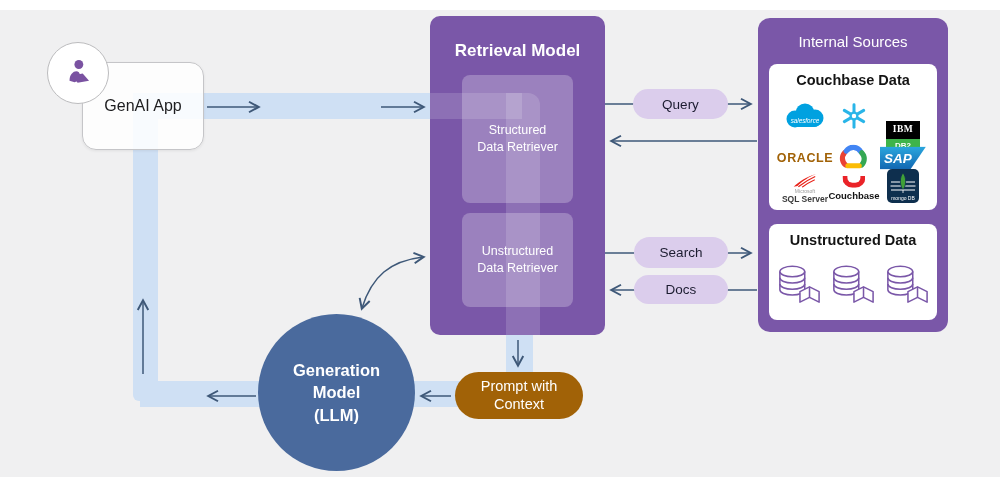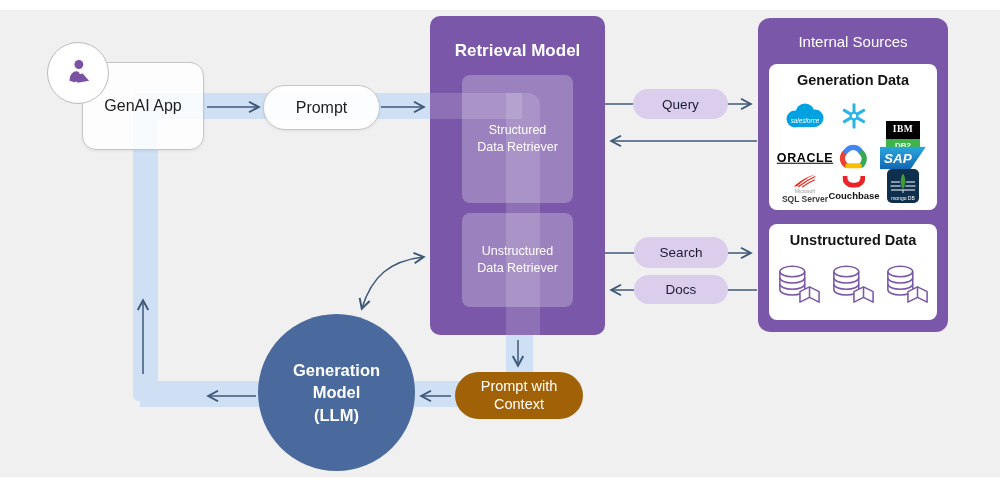--- a/index.html
+++ b/index.html
@@ -44,21 +44,21 @@
   .avatar{position:absolute;left:47px;top:42px;width:60px;height:60px;border-radius:50%;
     background:#fff;border:1.5px solid #bcbcbe;display:flex;align-items:center;justify-content:center;z-index:5;}
   .arrows{position:absolute;left:0;top:0;z-index:3;pointer-events:none;}
   
   .ibm-tile{width:34px;height:31px;background:#000;border-radius:0;overflow:hidden;
     display:flex;flex-direction:column;margin-top:41px;}
   .ibm-top{flex:1;display:flex;align-items:center;justify-content:center;color:#fff;
     font-family:"Liberation Serif",serif;font-weight:700;font-size:9.5px;letter-spacing:.5px;}
   .ibm-bot{height:13px;background:#3eb44a;display:flex;align-items:center;justify-content:center;
     color:#fff;font-weight:700;font-size:8px;}
-  .oracle-txt{color:#000000;font-weight:800;font-size:12.5px;letter-spacing:.6px;text-decoration:underline;}
+  .oracle-txt{color:#a16207;font-weight:800;font-size:12.5px;letter-spacing:.6px;}
   .sap-shape{width:46px;height:23px;background:linear-gradient(#2aa7de,#1266b1);
     clip-path:polygon(0 0,100% 0,66% 100%,0 100%);color:#fff;font-weight:800;font-style:italic;
     font-size:13.5px;line-height:23px;padding-left:4px;box-sizing:border-box;}
   .ms-micro{font-size:5px;color:#9a9a9a;margin-top:1px;}
   .sqls-txt{font-size:8.5px;font-weight:600;color:#3a3a3a;margin-top:1px;}
   .cb-mark{width:23px;height:12px;border:5px solid #ea2328;border-top:none;
     border-radius:0 0 10px 10px;box-sizing:border-box;}
   .cb-txt{font-size:9.5px;font-weight:800;color:#121212;margin-top:3px;}
   .db-icons{position:absolute;top:38px;left:0;width:100%;display:flex;justify-content:center;gap:10px;}
 </style>
@@ -77,23 +77,20 @@
     <span>GenAI App</span>
   </div>
   <div class="avatar">
     <svg width="34" height="34" viewBox="0 0 40 40">
       <circle cx="21" cy="10" r="5.2" fill="#7a52a1"></circle>
       <path d="M10 29 c0 -9 7 -13 11 -10 l4 8 -9 4 z" fill="#7a52a1"></path>
       <path d="M13.5 23 l12 -2.5 7.5 8.5 -13.5 2.5 z" fill="#7a52a1"></path>
     </svg>
   </div>
 
-  <div class="white-node pill-white" style="left:263px;top:85px;width:115px;height:43px;">
-    <span>Prompt</span>
-  </div>
 
   <div class="retrieval">
     <div class="rm-title">Retrieval Model</div>
     <div class="retriever" style="top:59px;height:128px;">
       <span class="pre">Structured
 Data Retriever</span>
     </div>
     <div class="retriever" style="top:197px;height:94px;">
       <span class="pre">Unstructured
 Data Retriever</span>
@@ -109,21 +106,21 @@
     <span>Search</span>
   </div>
   <div class="pill-lav" style="left:634px;top:275px;width:94px;height:29px;">
     <span>Docs</span>
   </div>
 
   <div class="sources">
     <div class="src-title">Internal Sources</div>
 
     <div class="src-card" style="top:46px;height:146px;">
-      <div class="card-title">Generation Data</div>
+      <div class="card-title">Couchbase Data</div>
 
       <div class="logo" style="left:36px;top:52px;">
         <svg width="46" height="32" viewBox="0 0 46 32">
           <g fill="#00a1e0">
             <circle cx="13" cy="19" r="8.5"></circle>
               <circle cx="23" cy="13" r="9.5"></circle>
             <circle cx="33" cy="18" r="8.5"></circle>
               <rect x="9" y="16" width="29" height="11" rx="5.5"></rect>
           </g>
           <text x="23" y="22.5" font-size="6.3" fill="#fff" text-anchor="middle" font-style="italic">salesforce</text>

